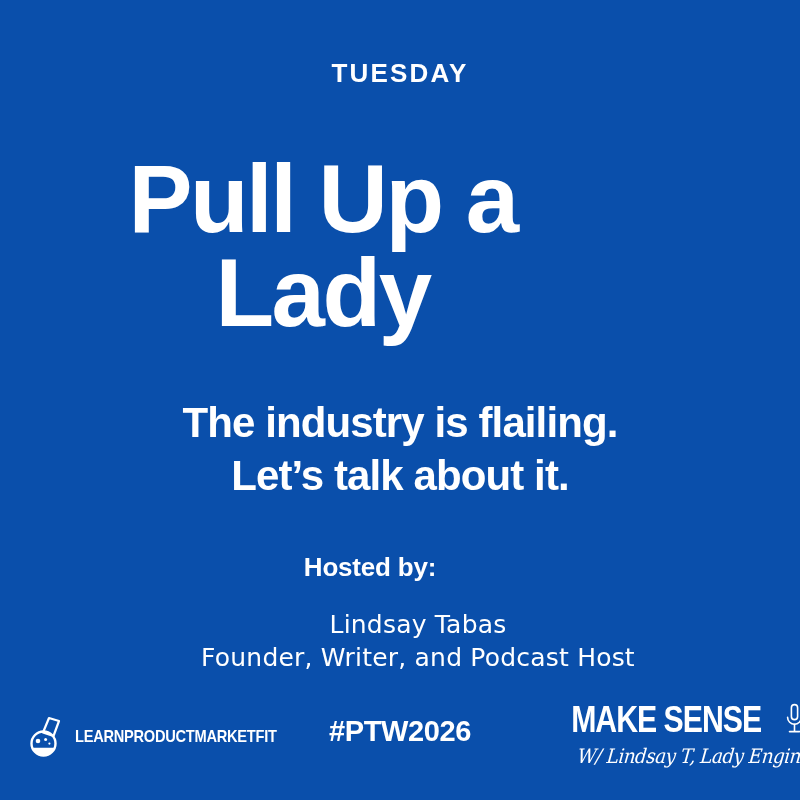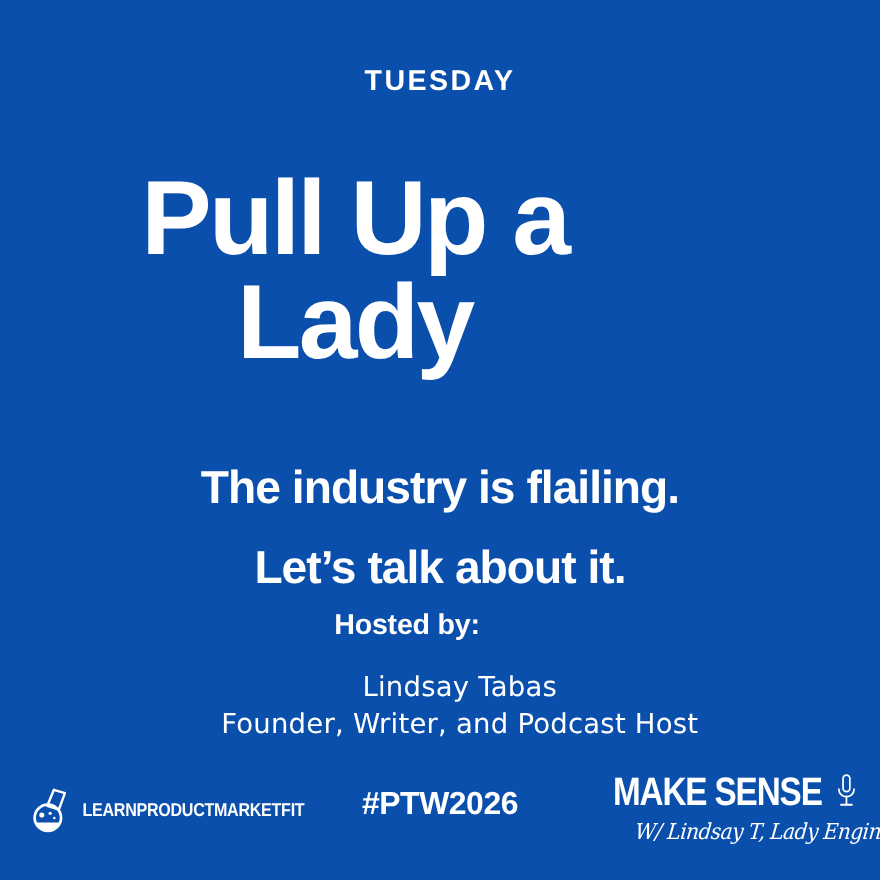--- a/index.html
+++ b/index.html
@@ -66,21 +66,20 @@
     text-align: center;
     font-family: "Liberation Sans", sans-serif;
     font-weight: 700;
     font-size: 42px;
     line-height: 1.27;
     letter-spacing: -0.9px;
     color: #ffffff;
   }
   .subtitle .line {
     display: block;
-    margin-top: 20px;
   }
 
   
   .hosted-label {
     position: absolute;
     top: 554px;
     left: 0;
     width: 740px;
     text-align: center;
     font-family: "Liberation Sans", sans-serif;
@@ -163,22 +162,22 @@
   .podcast {
     position: absolute;
     right: 20px;
     top: 12px;
     width: 220px;
     height: 80px;
   }
   .podcast-row {
     display: flex;
     align-items: center;
-    justify-content: flex-end;
-    gap: 12px;
+    justify-content: center;
+    gap: 22px;
     height: 36px;
   }
   .podcast-title {
     font-family: "Liberation Sans", sans-serif;
     font-weight: 700;
     font-size: 36px;
     letter-spacing: -1.2px;
     line-height: 1;
     color: #ffffff;
     transform: scaleX(0.84);

